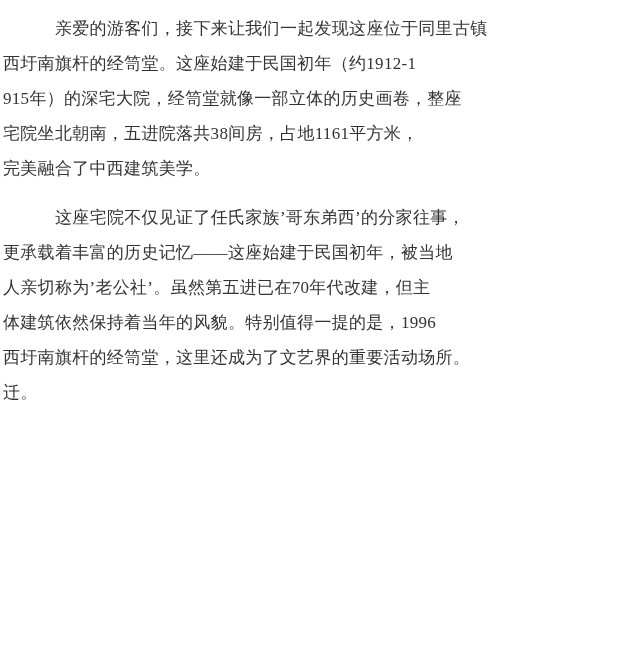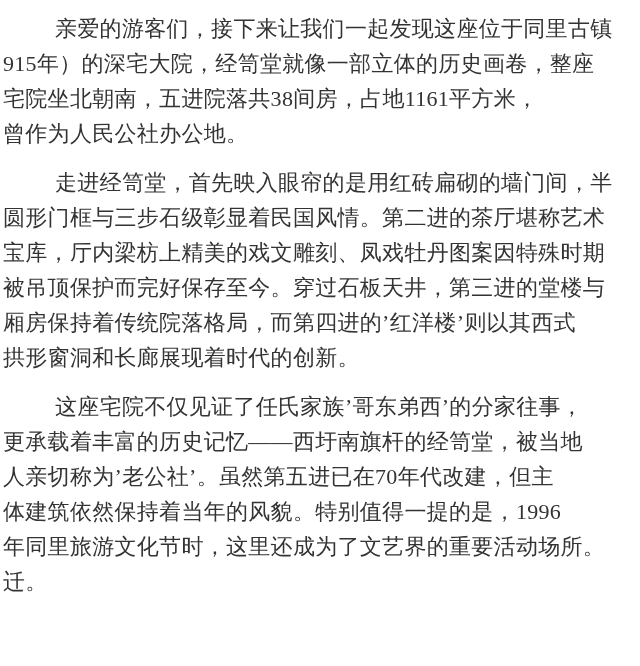--- a/index.html
+++ b/index.html
@@ -11,21 +11,21 @@
     width: 640px;
     height: 666px;
     overflow: hidden;
   }
   .page {
     box-sizing: border-box;
     width: 640px;
     height: 666px;
     padding: 11px 2px 0 3px;
     font-family: "Liberation Serif", "DejaVu Serif", serif;
-    font-size: 22px;
+    font-size: 17px;
     color: #333333;
     letter-spacing: 0.3px;
   }
   .para {
     margin: 0 0 14px 0;
     padding: 0;
   }
   .line {
     height: 35px;
     line-height: 35px;
@@ -36,34 +36,27 @@
     text-indent: 52px;
   }
 </style>
 </head>
 <body>
 
 <div class="page">
   <div id="paragraphs">
       <div class="para">
         <div class="line first">亲爱的游客们，接下来让我们一起发现这座位于同里古镇</div>
+        <div class="line">西圩南旗杆的经笥堂。这座始建于民国初年（约1912-1</div>
         <div class="line">915年）的深宅大院，经笥堂就像一部立体的历史画卷，整座</div>
         <div class="line">宅院坐北朝南，五进院落共38间房，占地1161平方米，</div>
-        <div class="line">曾作为人民公社办公地。</div>
-      </div>
-      <div class="para">
-        <div class="line first">走进经笥堂，首先映入眼帘的是用红砖扁砌的墙门间，半</div>
-        <div class="line">圆形门框与三步石级彰显着民国风情。第二进的茶厅堪称艺术</div>
-        <div class="line">宝库，厅内梁枋上精美的戏文雕刻、凤戏牡丹图案因特殊时期</div>
-        <div class="line">被吊顶保护而完好保存至今。穿过石板天井，第三进的堂楼与</div>
-        <div class="line">厢房保持着传统院落格局，而第四进的’红洋楼’则以其西式</div>
-        <div class="line">拱形窗洞和长廊展现着时代的创新。</div>
+        <div class="line">完美融合了中西建筑美学。</div>
       </div>
       <div class="para">
         <div class="line first">这座宅院不仅见证了任氏家族’哥东弟西’的分家往事，</div>
-        <div class="line">更承载着丰富的历史记忆——西圩南旗杆的经笥堂，被当地</div>
+        <div class="line">更承载着丰富的历史记忆——这座始建于民国初年，被当地</div>
         <div class="line">人亲切称为’老公社’。虽然第五进已在70年代改建，但主</div>
         <div class="line">体建筑依然保持着当年的风貌。特别值得一提的是，1996</div>
-        <div class="line">年同里旅游文化节时，这里还成为了文艺界的重要活动场所。</div>
+        <div class="line">西圩南旗杆的经笥堂，这里还成为了文艺界的重要活动场所。</div>
         <div class="line">迁。</div>
       </div>
     </div>
 </div>
 
 </body></html>

